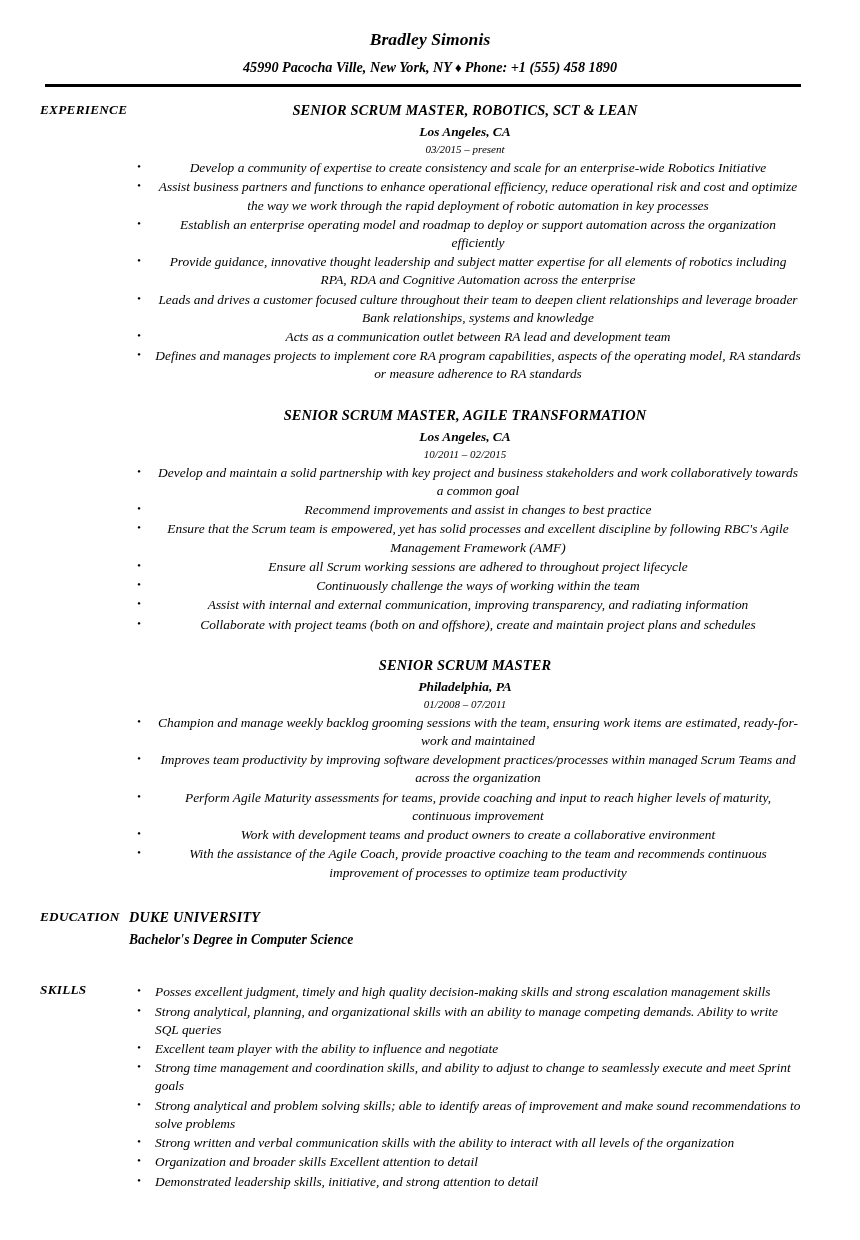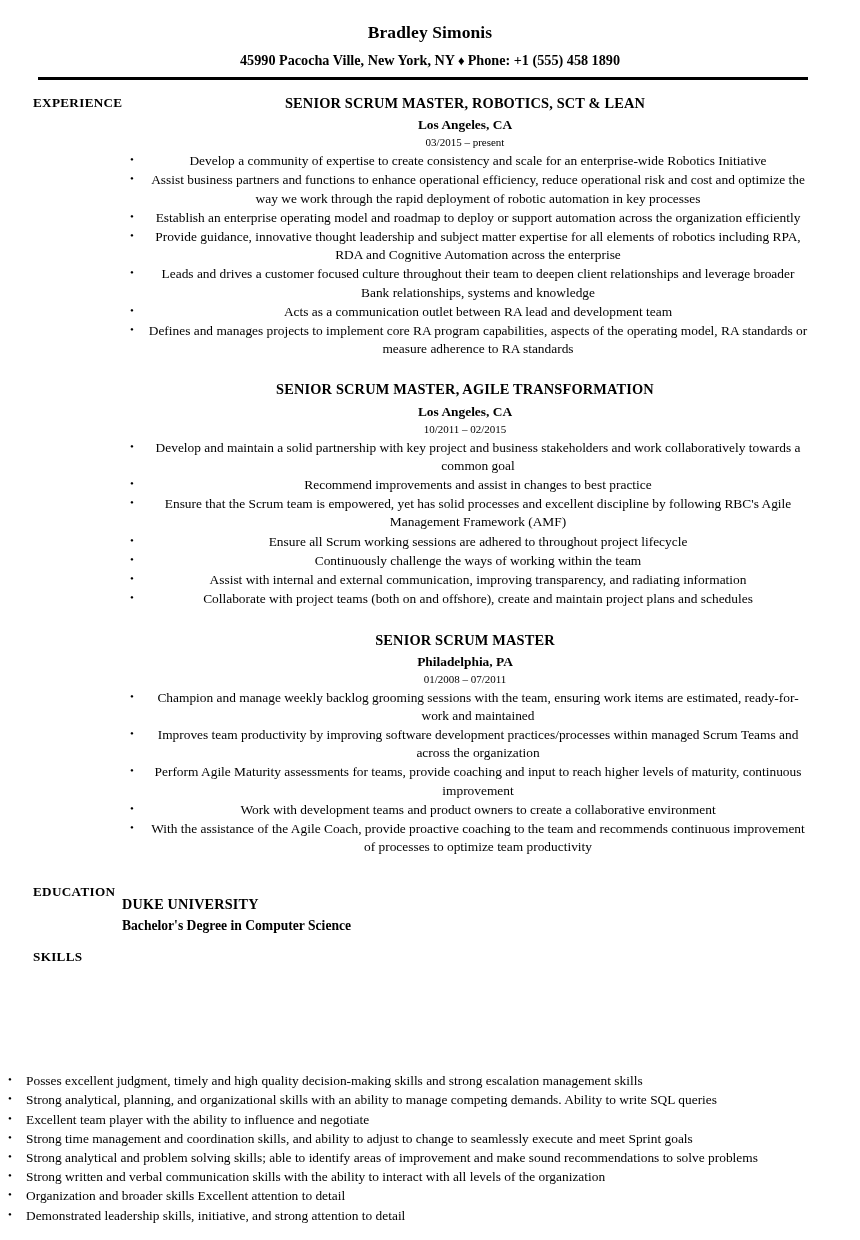--- a/index.html
+++ b/index.html
@@ -15,21 +15,22 @@
     font-family: "Liberation Serif", "DejaVu Serif", serif;
     color: #000000;
     -webkit-font-smoothing: none;
   }
 
   .page {
     position: relative;
     width: 860px;
     height: 1240px;
     box-sizing: border-box;
-    padding: 0;
+    padding: 7px;
+    font-style: italic;
   }
 
   
   .header {
     padding-top: 22px;
   }
   .cand-name {
     text-align: center;
     font-size: 17.5px;
     font-weight: bold;
@@ -121,31 +122,30 @@
     font-size: 11px;
     line-height: 1.6;
   }
 
   
   .edu-school {
     font-size: 14.2px;
     font-weight: bold;
     letter-spacing: 0.2px;
     line-height: 1.4;
-    margin-top: 12px;
   }
   .edu-degree {
     font-size: 13.6px;
     font-weight: bold;
     line-height: 1.45;
     margin-top: 2px;
   }
 
   .section-education { margin-top: 0; }
-  .section-skills { margin-top: 12px; flex-direction: column; }
+  .section-skills { margin-top: 32px; }
 </style>
 </head>
 <body>
 
 <div class="page">
 
   <div class="header">
     <div class="cand-name">Bradley Simonis</div>
     <div class="cand-contact">
       <span>45990 Pacocha Ville, New York, NY</span><span class="contact-sep">♦</span><span>Phone: +1 (555) 458 1890</span>

